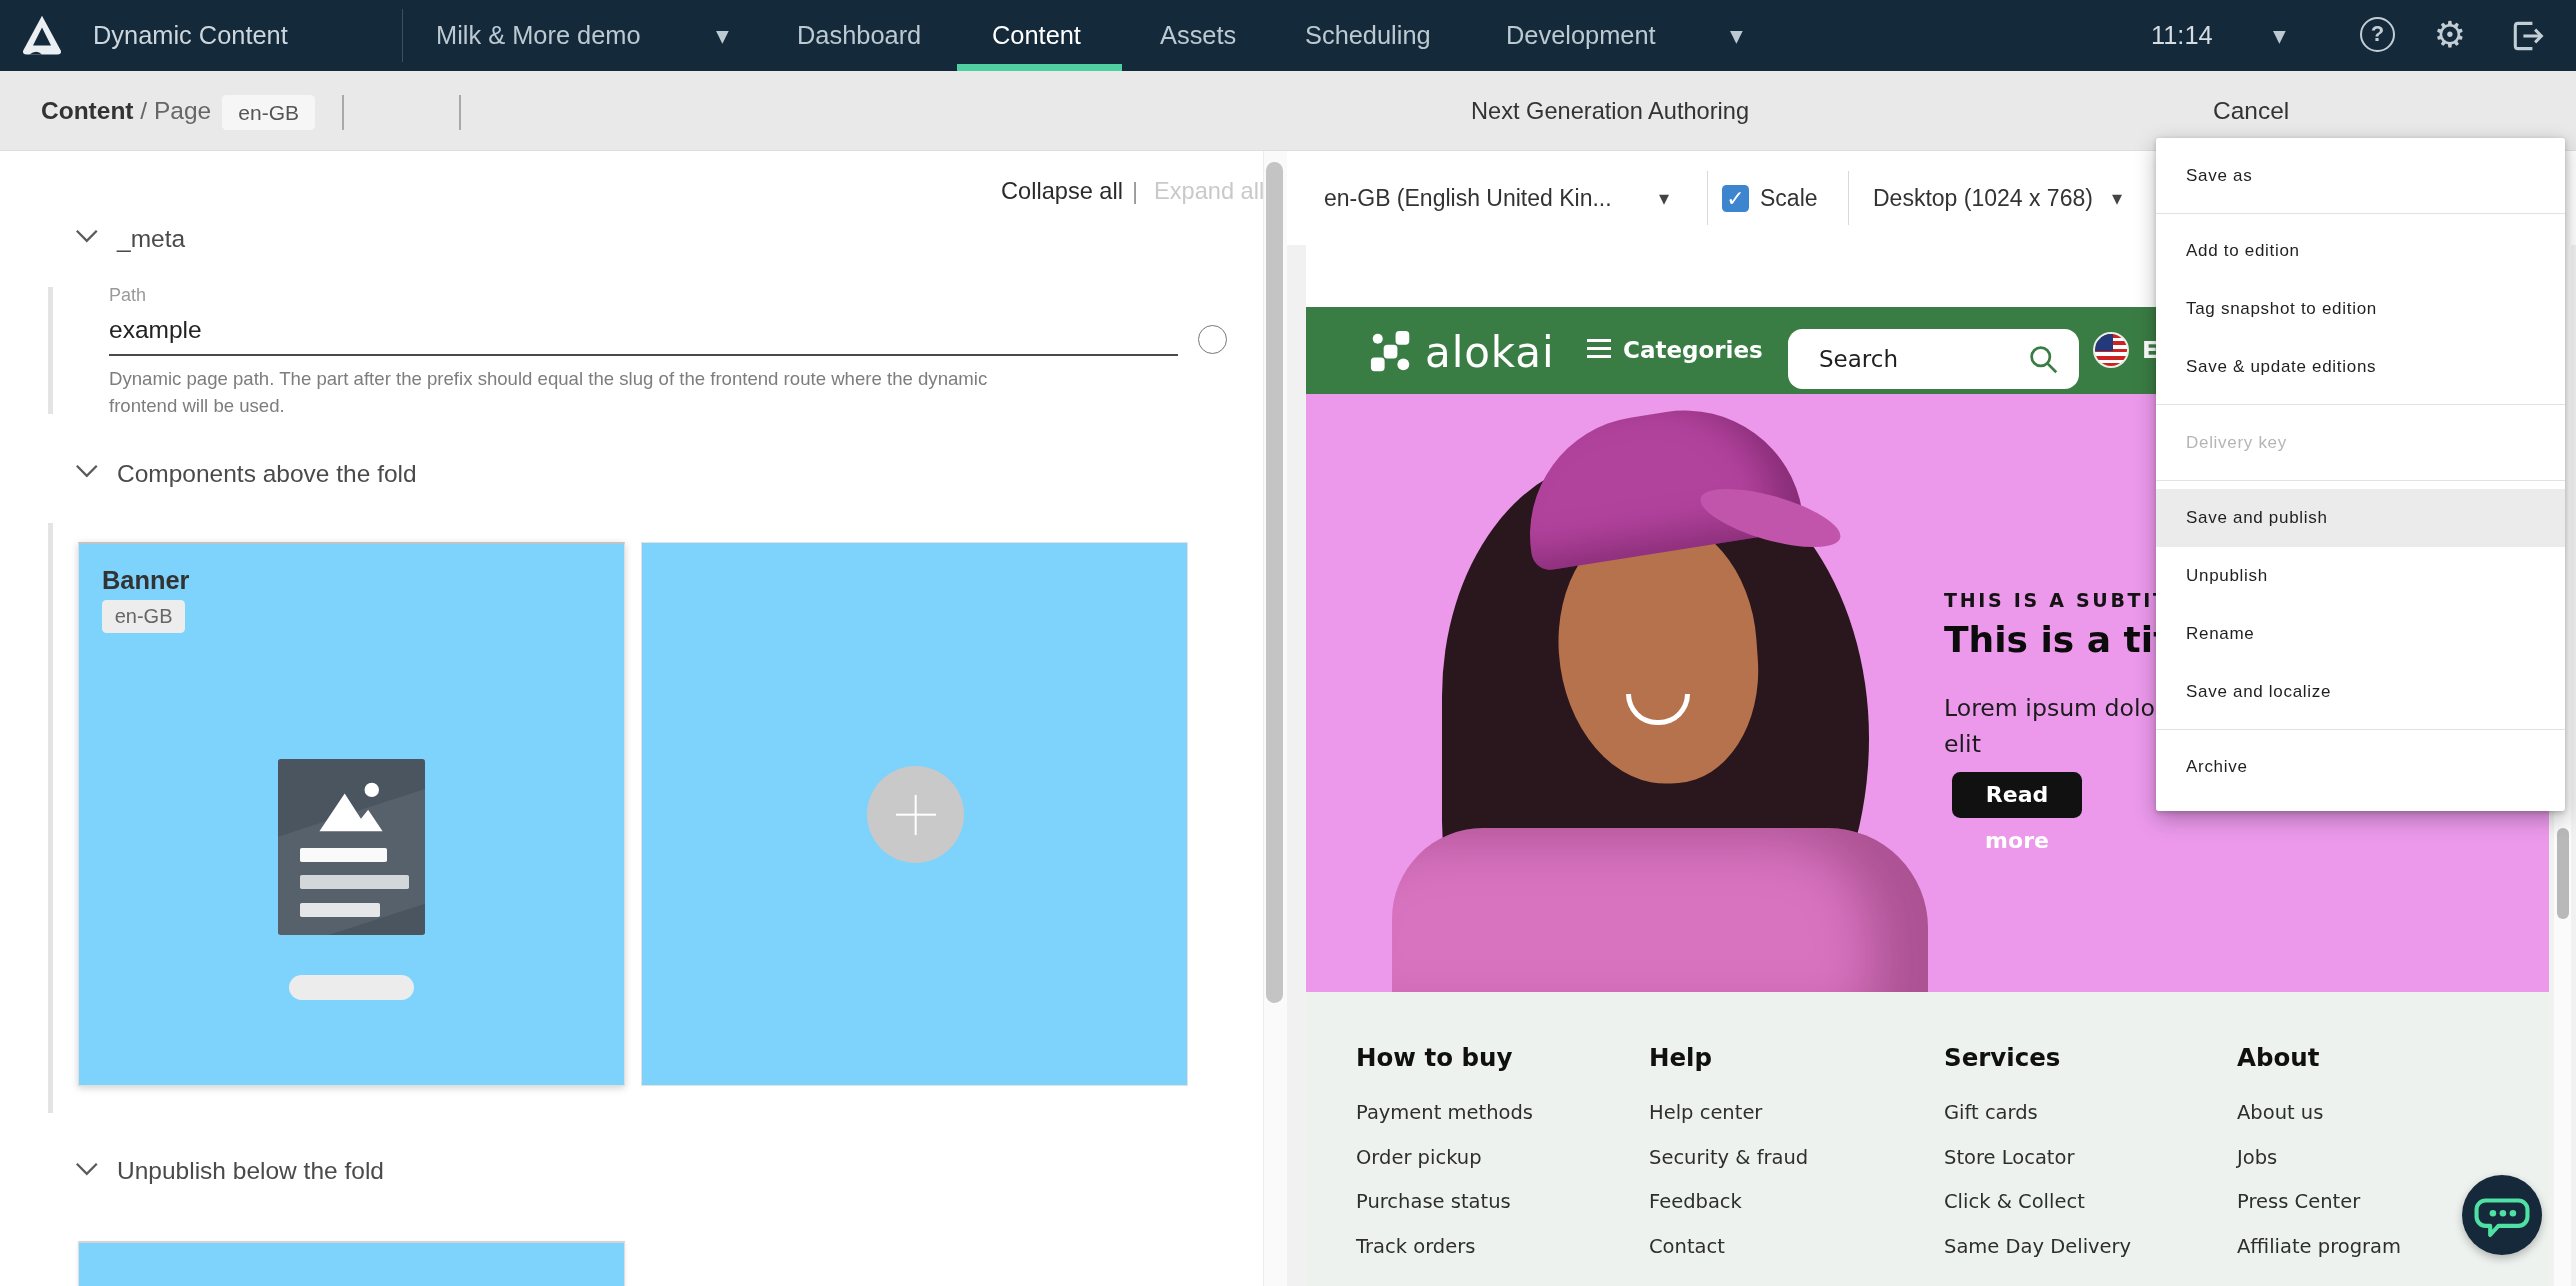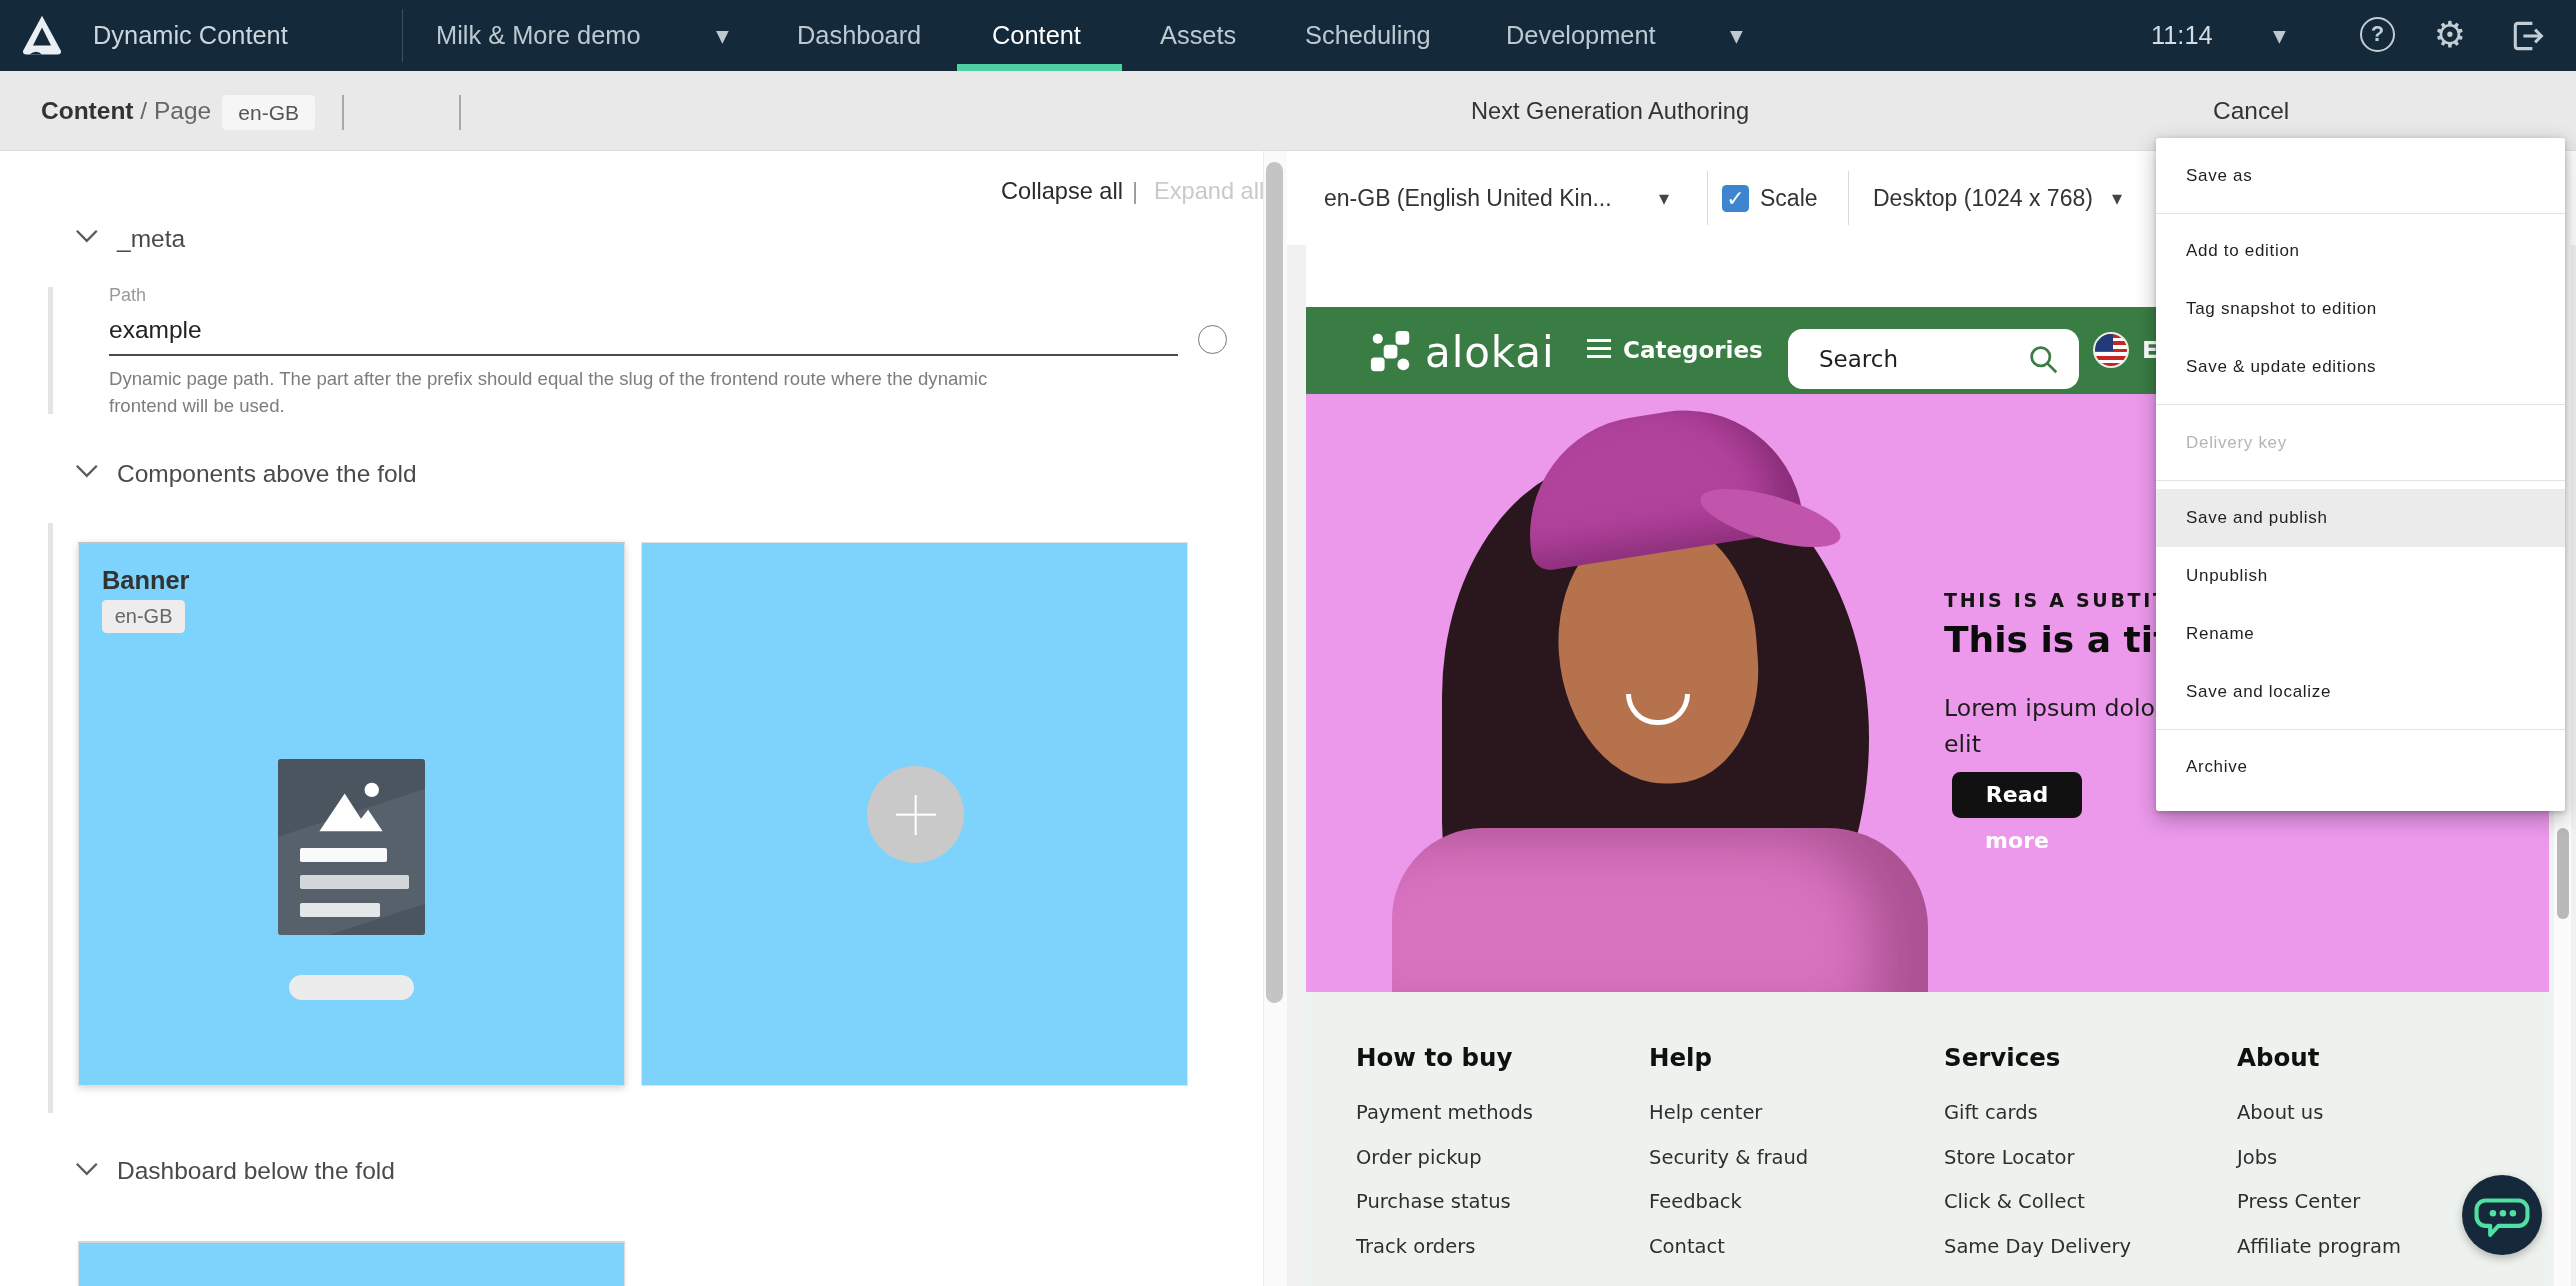--- a/index.html
+++ b/index.html
@@ -249,21 +249,21 @@
       <div class="ph-pill"></div>
     </div>
 
     <div class="card card2">
       <div class="plus-circle"></div>
     </div>
 
     <svg class="abs" style="left:60px; top:1011px;" width="23.6" height="14.5" viewBox="0 0 26 16">
         <polyline class="chev" points="2,2 13,13 24,2"></polyline>
       </svg>
-    <div class="sec-head" style="left:102px; top:1006px;">Dashboard below the fold</div>
+    <div class="sec-head" style="left:102px; top:1006px;">Unpublish below the fold</div>
     <div class="card card3"></div>
   </div>
 
   <div class="lscroll-track"></div>
   <div class="lscroll-thumb"></div>
 
   <div class="panel-right">
     <div class="controls">
       <div class="ctrl-text" style="left:37px;">en-GB (English United Kin...</div>
       <div class="ctrl-text dk-caret" style="left:372px;">▾</div>

